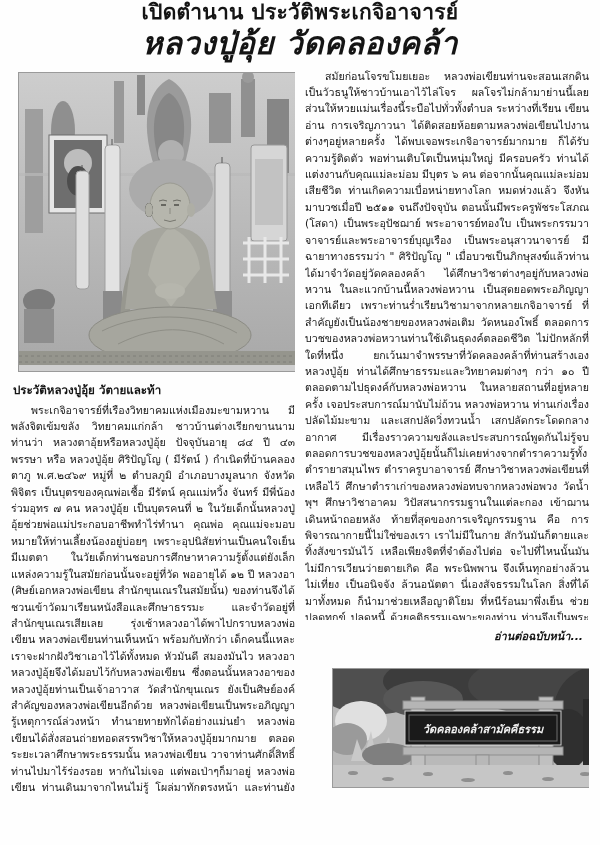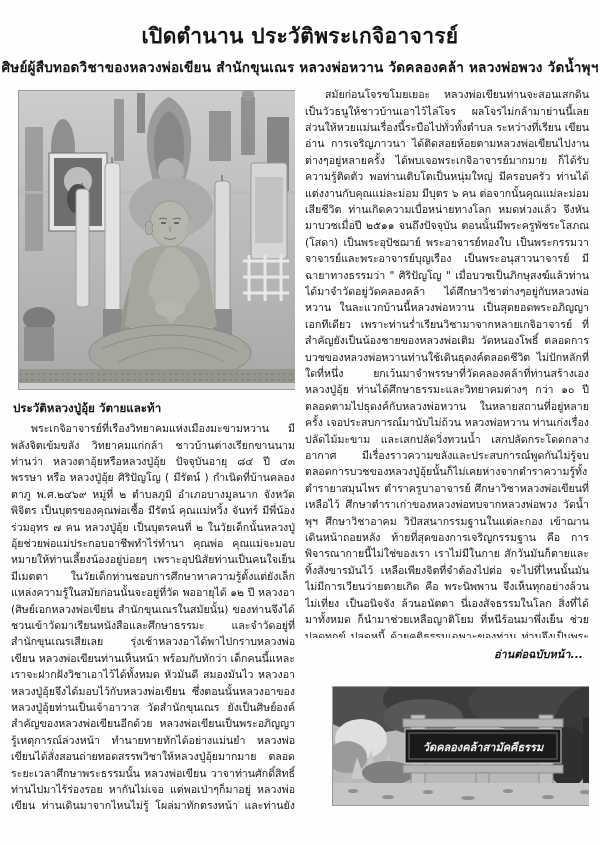--- a/index.html
+++ b/index.html
@@ -1,21 +1,21 @@
 <!DOCTYPE html>
 <html><head>
 <meta charset="utf-8">
 <style>
   html,body{margin:0;padding:0;background:#e8e8e8;}
   .page{
     position:relative;width:600px;height:845px;margin:0 auto;background:#fefefe;
     font-family:"DejaVu Sans",sans-serif;color:#141414;overflow:hidden;
   }
   
-  .header{text-align:center;padding-top:25px;}
+  .header{text-align:center;padding-top:1px;}
   .kicker{font-size:21px;font-weight:bold;letter-spacing:.3px;line-height:1.1;}
   .title-row{display:flex;justify-content:center;align-items:baseline;gap:9px;margin-top:3px;}
   .main-title{font-size:31px;font-weight:bold;font-style:italic;line-height:1.05;letter-spacing:.5px;}
   .title-loc{font-size:11.5px;font-weight:bold;font-style:italic;color:#222;}
   .subtitle{font-size:13.6px;font-weight:bold;margin-top:5px;letter-spacing:.2px;}
   
   .columns{display:flex;gap:10px;padding:8px 11px 0 11px;}
   .col{width:284px;height:730px;overflow:hidden;}
   .body-text{font-size:10.6px;line-height:1.55;text-align:justify;}
   .body-text p{margin:0;text-indent:20px;}
@@ -28,22 +28,22 @@
   svg{display:block;}
 </style>
 </head>
 <body>
 
 <div class="page">
 
   <div class="header">
     <div class="kicker">เปิดตำนาน ประวัติพระเกจิอาจารย์</div>
     <div class="title-row">
+      <span class="main-title">หลวงปู่อุ้ย วัดคลองคล้า</span>
     </div>
-    <div class="subtitle">ศิษย์ผู้สืบทอดวิชาของหลวงพ่อเขียน สำนักขุนเณร หลวงพ่อหวาน วัดคลองคล้า หลวงพ่อพวง วัดน้ำพุฯ</div>
   </div>
 
   <div class="columns">
 
     <div class="col">
 
       <div class="monk-photo-wrap photo">
         <svg width="277" height="298" viewBox="0 0 277 298">
           <defs>
             <linearGradient id="wall" x1="0" y1="0" x2="0" y2="1">

